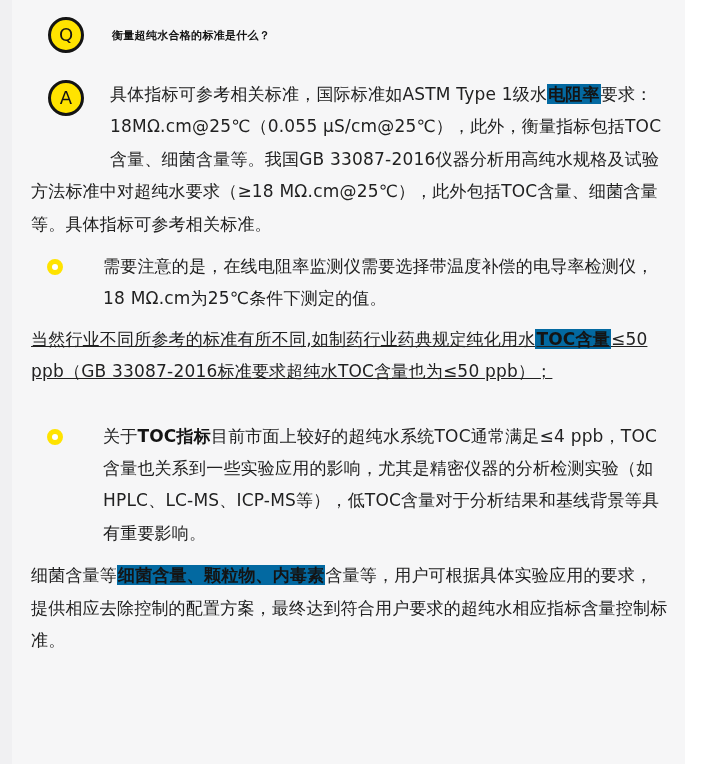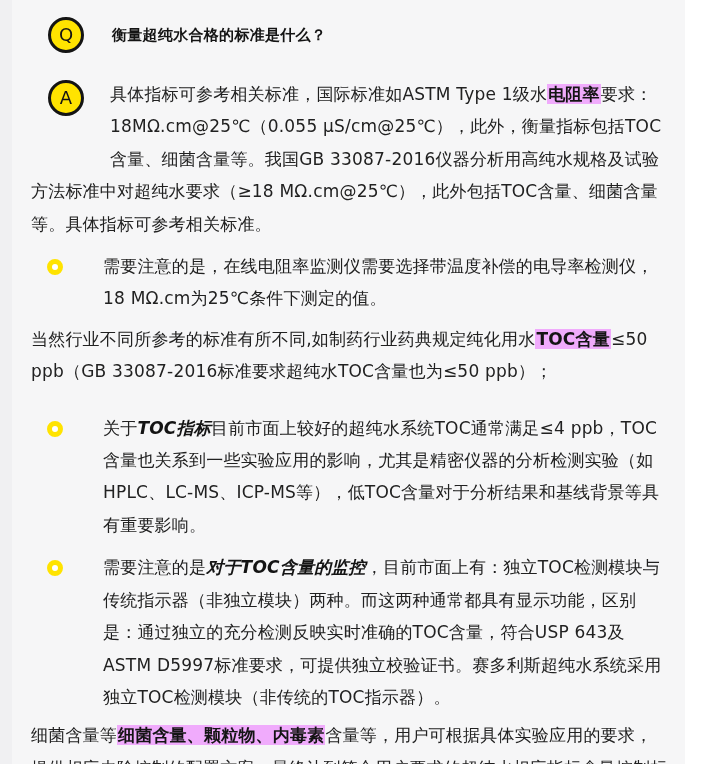--- a/index.html
+++ b/index.html
@@ -19,41 +19,41 @@
   }
   .circle-icon{
     width:36px;height:36px;border-radius:50%;
     background:#ffe300;border:3px solid #141414;box-sizing:border-box;
     display:flex;align-items:center;justify-content:center;
     font-size:18px;line-height:1;color:#141414;flex:0 0 auto;
   }
   .q-row{display:flex;align-items:center;margin:0 0 25px 0;}
   .q-row .circle-icon{margin-left:17px;}
   .q-title{
-    font-size:15px;font-weight:700;margin:0 0 0 28px;color:#141414;
+    font-size:11px;font-weight:700;margin:0 0 0 28px;color:#141414;
     letter-spacing:.3px;
   }
   .para{
     margin:0;font-size:17px;line-height:32.4px;letter-spacing:.2px;
   }
   .answer-block{margin-bottom:10px;}
   .answer-block .circle-icon{
     float:left;margin:2px 26px 30px 17px;
   }
-  .hl{background:#f0abfc;font-weight:700;color:#141414;padding:0 1px;}
-  .b{font-weight:700;color:#141414;font-style:italic;}
+  .hl{background:#0369a1;font-weight:700;color:#141414;padding:0 1px;}
+  .b{font-weight:700;color:#141414;}
   .bullet-row{display:flex;align-items:flex-start;}
   .bullet-dot{
     flex:0 0 auto;width:16px;height:16px;border-radius:50%;
     border:5px solid #ffe300;background:#ffffff;box-sizing:border-box;
     margin:9px 0 0 16px;
   }
   .bullet-text{margin:0 0 0 40px;flex:1;}
   .mb13{margin-bottom:8px;}
-  .mb15{margin-bottom:24px;}
+  .mb15{margin-bottom:32px;text-decoration:underline;}
   .mb10{margin-bottom:10px;}
   .mb6{margin-bottom:6px;}
 </style>
 </head>
 <body>
 
 <div class="card">
 
   <div class="q-row">
     <div class="circle-icon">
@@ -74,20 +74,16 @@
     <p class="para bullet-text">需要注意的是，在线电阻率监测仪需要选择带温度补偿的电导率检测仪，18 MΩ.cm为25℃条件下测定的值。</p>
   </div>
 
   <p class="para mb15"><span>当然行业不同所参考的标准有所不同,如制药行业药典规定纯化用水</span><span class="hl">TOC含量</span><span>≤50 ppb（GB 33087-2016标准要求超纯水TOC含量也为≤50 ppb）；</span></p>
 
   <div class="bullet-row mb10">
     <div class="bullet-dot"></div>
     <p class="para bullet-text"><span>关于</span><span class="b">TOC指标</span><span>目前市面上较好的超纯水系统TOC通常满足≤4 ppb，TOC含量也关系到一些实验应用的影响，尤其是精密仪器的分析检测实验（如HPLC、LC-MS、ICP-MS等），低TOC含量对于分析结果和基线背景等具有重要影响。</span></p>
   </div>
 
-  <div class="bullet-row mb6">
-    <div class="bullet-dot"></div>
-    <p class="para bullet-text"><span>需要注意的是</span><span class="b">对于TOC含量的监控</span><span>，目前市面上有：独立TOC检测模块与传统指示器（非独立模块）两种。而这两种通常都具有显示功能，区别是：通过独立的充分检测反映实时准确的TOC含量，符合USP 643及ASTM D5997标准要求，可提供独立校验证书。赛多利斯超纯水系统采用独立TOC检测模块（非传统的TOC指示器）。</span></p>
-  </div>
 
   <p class="para"><span>细菌含量等</span><span class="hl">细菌含量、颗粒物、内毒素</span><span>含量等，用户可根据具体实验应用的要求，提供相应去除控制的配置方案，最终达到符合用户要求的超纯水相应指标含量控制标准。</span></p>
 
 </div>
 
 </body></html>

